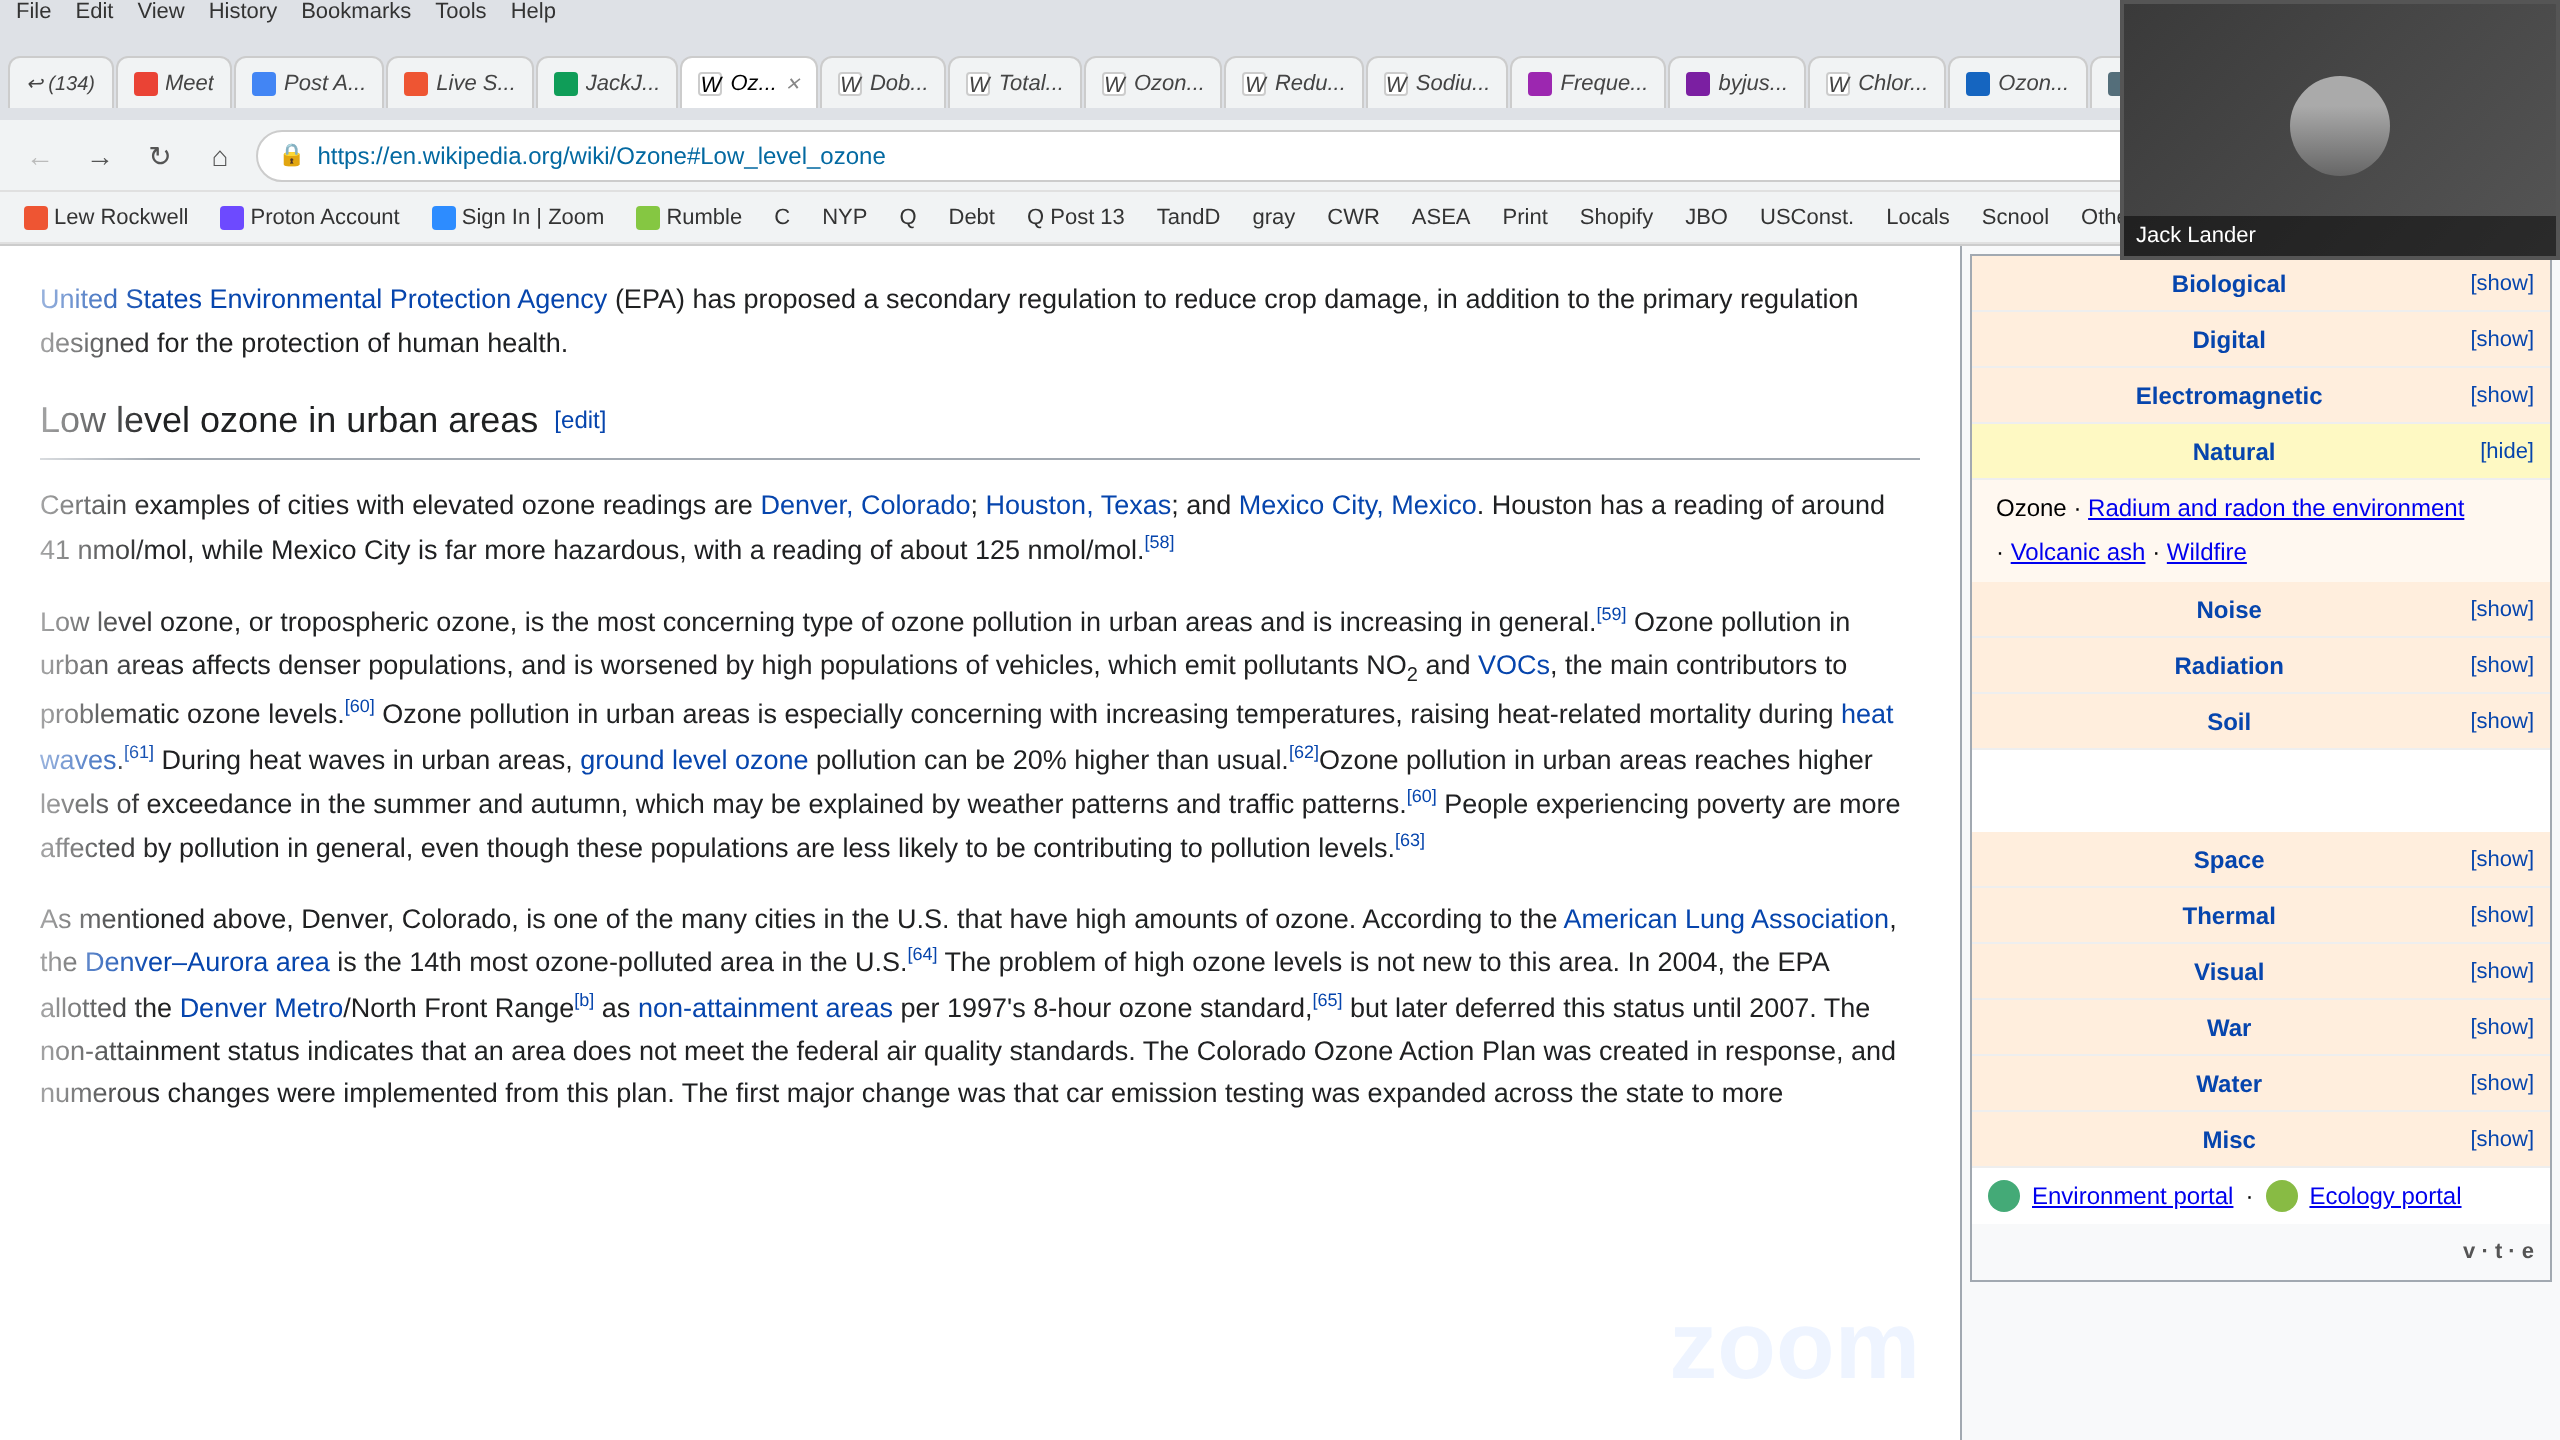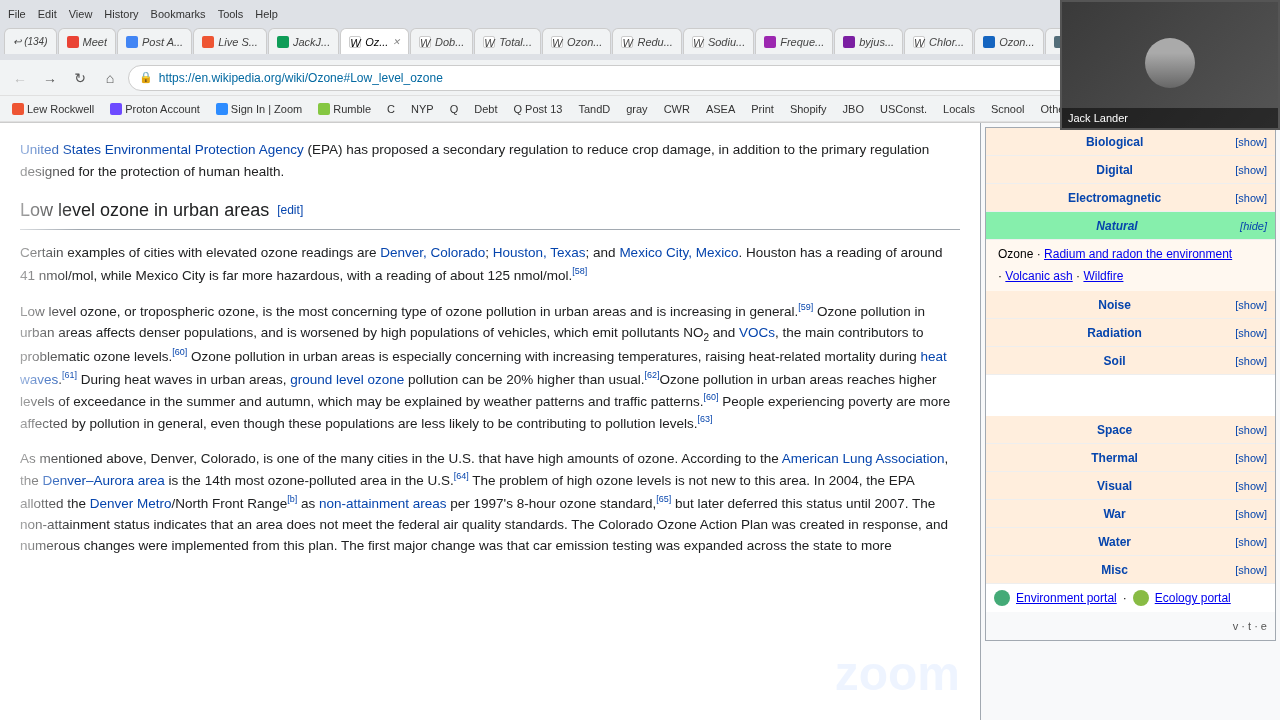--- a/index.html
+++ b/index.html
@@ -2,21 +2,21 @@
 <html><head>
   <meta charset="utf-8">
   <style>
     * { margin: 0; padding: 0; box-sizing: border-box; }
     body { font-family: Arial, sans-serif; font-size: 13px; background: #fff; overflow: hidden; width: 1280px; height: 720px; }
 
     
     .browser-chrome { background: #f1f3f4; border-bottom: 1px solid #ccc; }
 
     
-    .title-bar { height: 28px; background: #dee1e6; display: flex; align-items: center; padding: 0 8px; gap: 6px; }
+    .title-bar { height: 28px; background: #dee1e6; display: flex; align-items: flex-start; padding: 0 8px; gap: 6px; }
     .title-bar-menu { display: flex; gap: 12px; font-size: 11px; color: #333; }
     .title-bar-menu span { cursor: pointer; }
     .window-controls { margin-left: auto; display: flex; gap: 4px; }
     .win-btn { width: 14px; height: 14px; border-radius: 50%; cursor: pointer; }
     .win-close { background: #ff5f56; }
     .win-min { background: #ffbd2e; }
     .win-max { background: #27c93f; }
 
     
     .tab-bar { height: 32px; background: #dee1e6; display: flex; align-items: flex-start; padding: 0 4px; gap: 1px; overflow: hidden; font-style: italic; }
@@ -52,21 +52,21 @@
     .article-text a { color: #0645ad; text-decoration: none; }
     .section-heading { font-size: 18px; font-weight: normal; border-bottom: 1px solid #a2a9b1; margin-bottom: 12px; padding-bottom: 4px; display: flex; align-items: center; gap: 8px; }
     .edit-link { font-size: 12px; color: #0645ad; }
     sup { font-size: 9px; color: #0645ad; }
     sub { font-size: 10px; }
 
     
     .sidebar { width: 300px; background: #f8f9fa; border-left: 1px solid #a2a9b1; overflow-y: auto; font-size: 12px; }
     .sidebar-box { border: 1px solid #a2a9b1; margin: 4px; background: #fff; }
     .sidebar-row { display: flex; align-items: center; padding: 4px 8px; border-bottom: 1px solid #eee; min-height: 28px; }
-    .sidebar-row:last-child { border-bottom: none; }
+    .sidebar-row:last-child { border-bottom: none; font-weight: bold; }
     .sidebar-row-label { font-weight: bold; color: #0645ad; flex: 1; text-align: center; }
     .sidebar-row-show { color: #0645ad; font-size: 11px; cursor: pointer; }
     .sidebar-row-label.plain { color: #202122; }
     .ozone-row { padding: 4px 8px; font-size: 12px; line-height: 1.7; }
     .sidebar-portal-row { display: flex; align-items: center; padding: 6px 8px; gap: 6px; font-size: 12px; }
     .portal-icon { width: 16px; height: 16px; background: #4a7; border-radius: 50%; flex-shrink: 0; }
     .portal-icon.earth { background: #4a7; }
     .portal-icon.leaf { background: #8b4; }
 
     
@@ -289,21 +289,21 @@
       <div class="sidebar-row" style="background:#ffeedd;">
         <span class="sidebar-row-label">Digital</span>
         <span class="sidebar-row-show">[show]</span>
       </div>
 
       <div class="sidebar-row" style="background:#ffeedd;">
         <span class="sidebar-row-label">Electromagnetic</span>
         <span class="sidebar-row-show">[show]</span>
       </div>
 
-      <div class="sidebar-row" style="background:#86efac;font-style:italic;">
+      <div class="sidebar-row" style="background:#fef9c3;">
         <span class="sidebar-row-label">Natural</span>
         <span class="sidebar-row-show">[hide]</span>
       </div>
 
       <div class="ozone-row" style="background:#fff8f0; padding: 4px 12px; font-size: 12px; line-height: 1.8;">
         <span>Ozone</span>
         <span> · </span>
         <a href="#">Radium and radon the environment</a>
         <br>
         <span> · </span>

